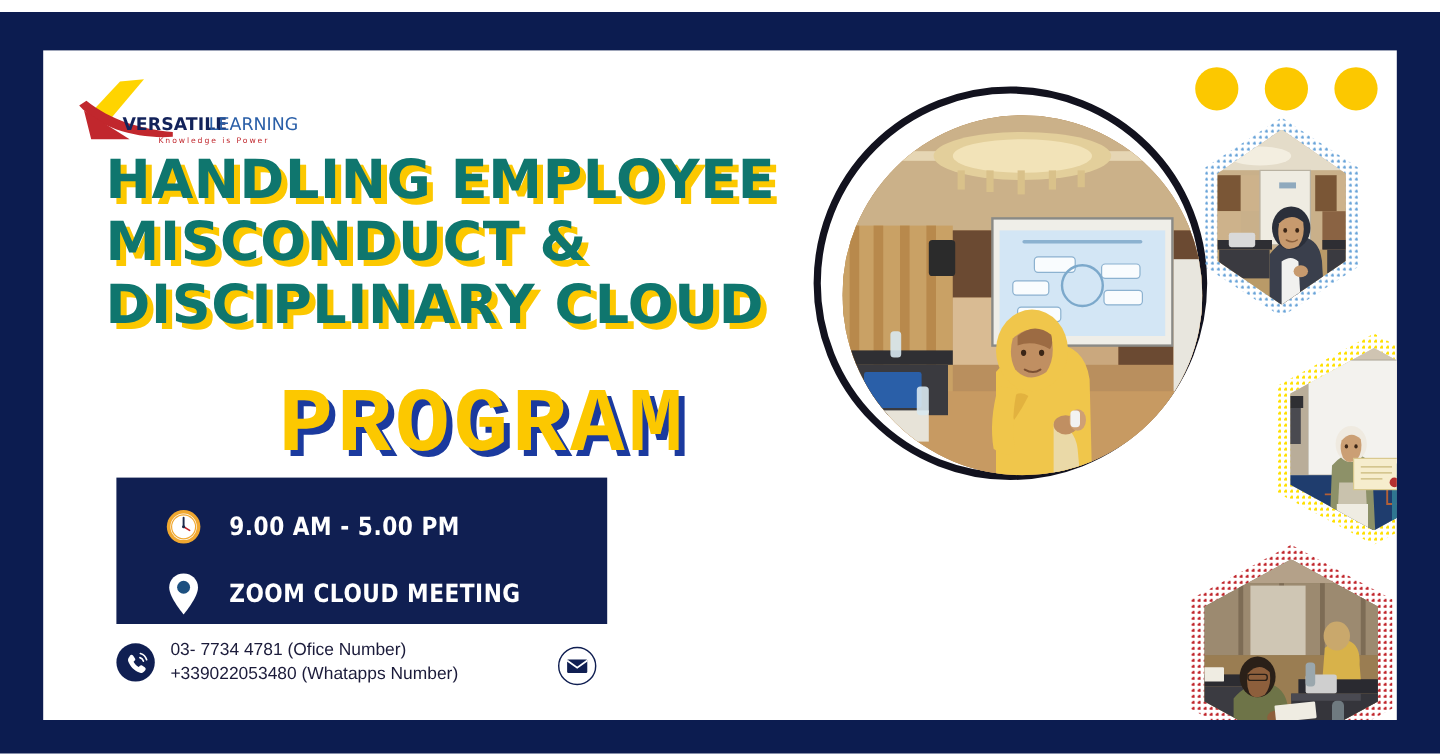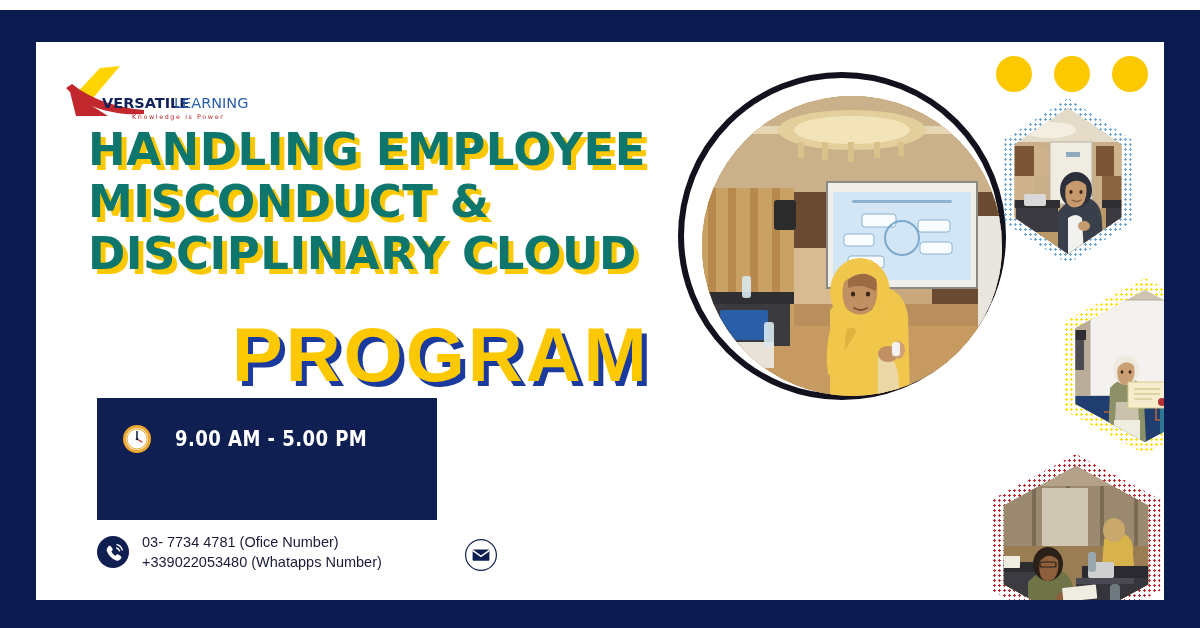--- a/index.html
+++ b/index.html
@@ -36,36 +36,36 @@
     font-weight: 700;
     font-size: 45px;
     line-height: 52px;
     letter-spacing: 0.5px;
     color: #0f766e;
     text-shadow: 5px 5px 0 #fcc800;
     white-space: nowrap;
   }
   .program {
     position: absolute; left: 196px; top: 272px;
-    font-family: Liberation Sans, sans-serif;
+    font-family: Liberation Mono, monospace;
     font-weight: 700;
     font-size: 76px;
     line-height: 82px;
     letter-spacing: 3px;
     color: #fcc800;
     text-shadow: 5px 5px 0 #1b3a9e;
     white-space: nowrap;
   }
 
   
   .detail-box {
     position: absolute; left: 61px; top: 356px;
-    width: 340px; height: 122px;
+    width: 409px; height: 122px;
     background: #101f52;
-    padding: 20px 0 0 20px;
+    padding: 20px 0 0 36px;
   }
   .detail-row { display: flex; align-items: center; height: 42px; margin-bottom: 14px; }
   .detail-row .ic { width: 40px; display: flex; align-items: center; justify-content: center; }
   .detail-row .txt {
     font-family: "DejaVu Sans", sans-serif;
     font-weight: 700;
     font-size: 21px;
     letter-spacing: 0.5px;
     color: #ffffff;
     margin-left: 18px;
@@ -154,20 +154,29 @@
             <circle cx="16" cy="16" r="11" fill="#ffffff"></circle>
             <circle cx="16" cy="16" r="10" fill="none" stroke="#f0a830" stroke-width="1"></circle>
             <line x1="16" y1="16" x2="16" y2="8.5" stroke="#1b2a4a" stroke-width="1.6" stroke-linecap="round"></line>
             <line x1="16" y1="16" x2="21" y2="19" stroke="#c1272d" stroke-width="1.4" stroke-linecap="round"></line>
             <circle cx="16" cy="16" r="1.3" fill="#1b2a4a"></circle>
           </svg>
         </span>
         <span class="txt">9.00 AM - 5.00 PM</span>
       </div>
 
+      <div class="detail-row">
+        <span class="ic">
+          <svg width="30" height="38" viewBox="0 0 30 38">
+            <path d="M15 2 C8 2 3 7.2 3 13.6 C3 22 15 36 15 36 C15 36 27 22 27 13.6 C27 7.2 22 2 15 2 Z" fill="#ffffff"></path>
+            <circle cx="15" cy="13.4" r="5.4" fill="#1d5080"></circle>
+          </svg>
+        </span>
+        <span class="txt">ZOOM CLOUD MEETING</span>
+      </div>
 
     </div>
 
     <div class="contacts">
 
       <div class="contact">
         <span class="cic">
           <svg width="34" height="34" viewBox="0 0 34 34">
             <circle cx="17" cy="17" r="16" fill="#101f52"></circle>
             <path d="M12.4 11.2 c0.9 -0.9 2 -0.6 2.6 0.3 l1.5 2.2 c0.4 0.6 0.3 1.3 -0.2 1.8 l-1 1 c0.9 1.9 2.4 3.4 4.3 4.3 l1 -1 c0.5 -0.5 1.2 -0.6 1.8 -0.2 l2.2 1.5 c0.9 0.6 1.2 1.7 0.3 2.6 l-1 1 c-1 1 -2.5 1.3 -3.8 0.8 c-4.2 -1.6 -7.6 -5 -9.2 -9.2 c-0.5 -1.3 -0.2 -2.8 0.8 -3.8 z" fill="#ffffff"></path>

